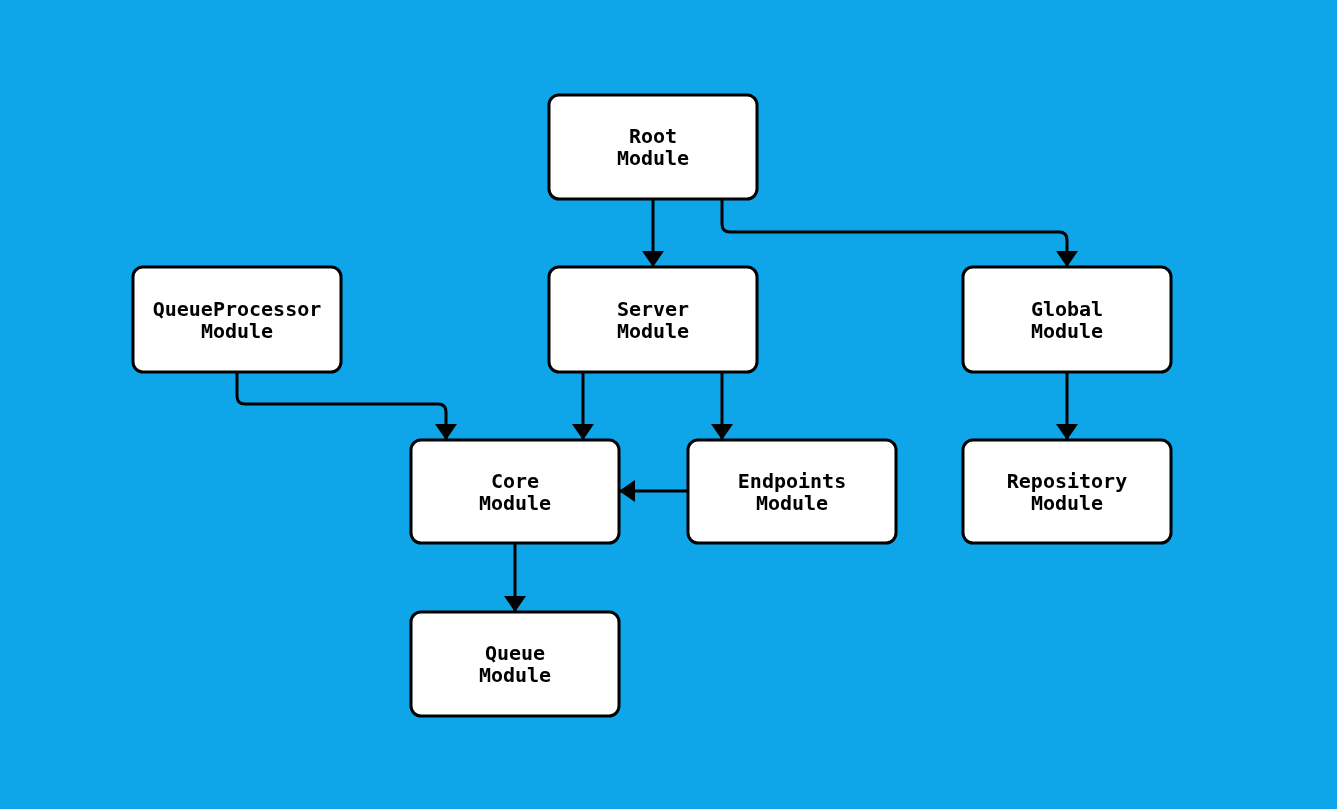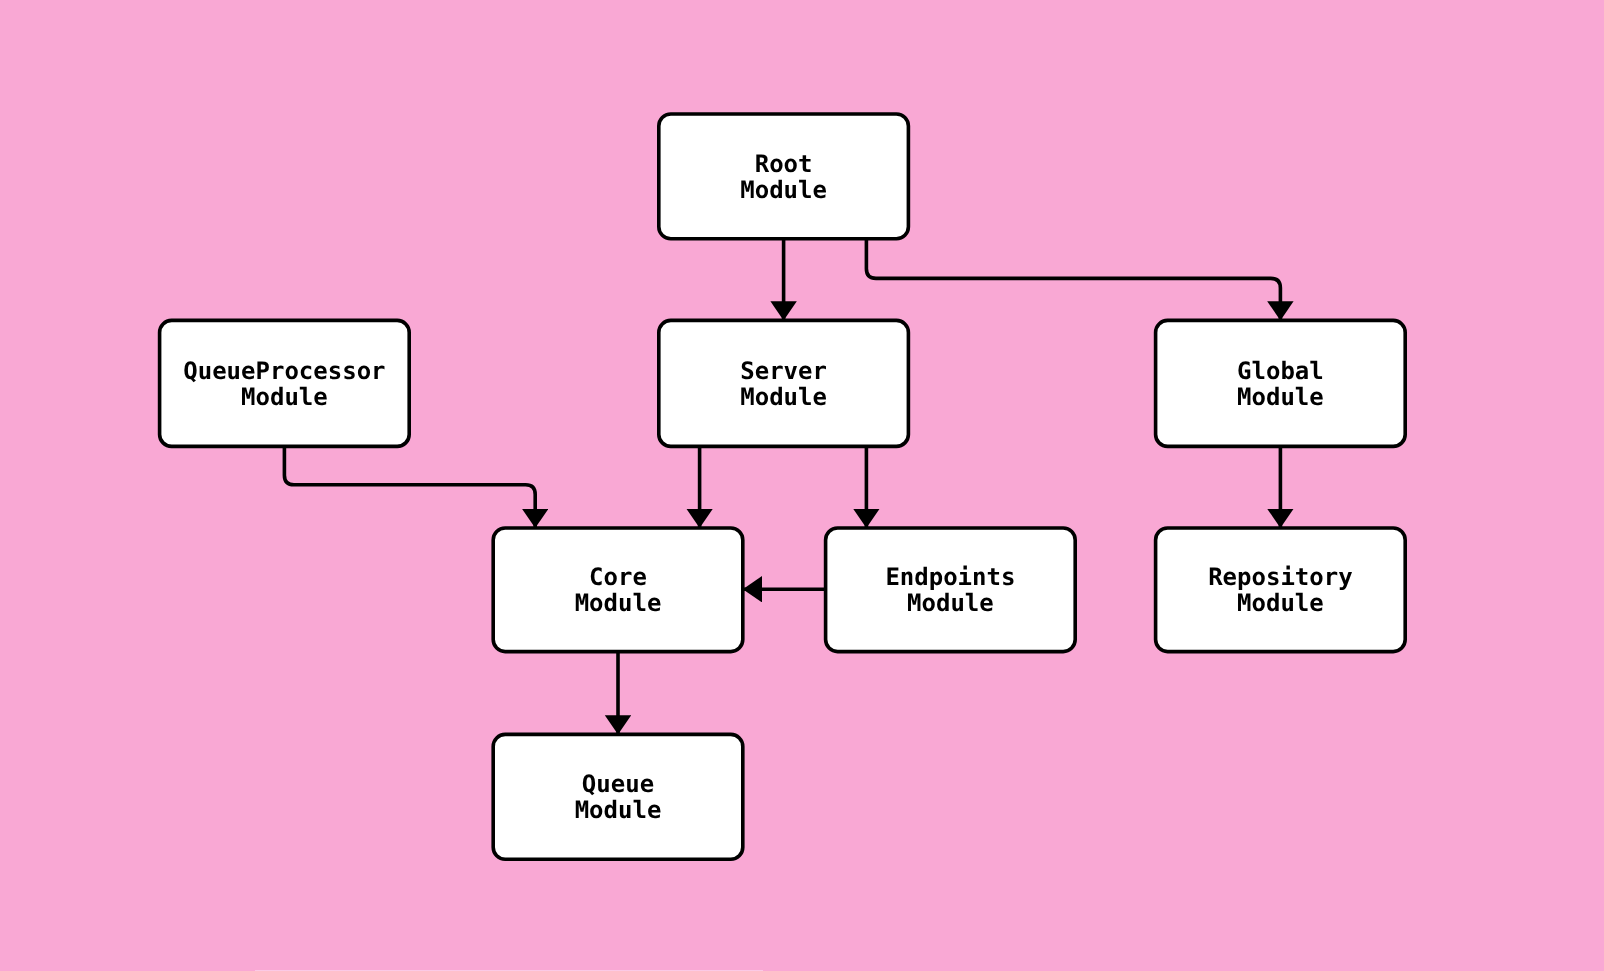--- a/index.html
+++ b/index.html
@@ -8,21 +8,21 @@
     background: #ffffff;
     width: 1337px;
     height: 809px;
     overflow: hidden;
     font-family: "DejaVu Sans Mono", monospace;
   }
   .canvas {
     position: relative;
     width: 1337px;
     height: 809px;
-    background: #f9a8d4;
+    background: #0ea5e9;
     text-align: right;
   }
   svg text {
     font-family: "DejaVu Sans Mono", monospace;
     font-weight: bold;
     font-size: 20px;
     fill: #000000;
     text-anchor: middle;
   }
   svg .node-box {

